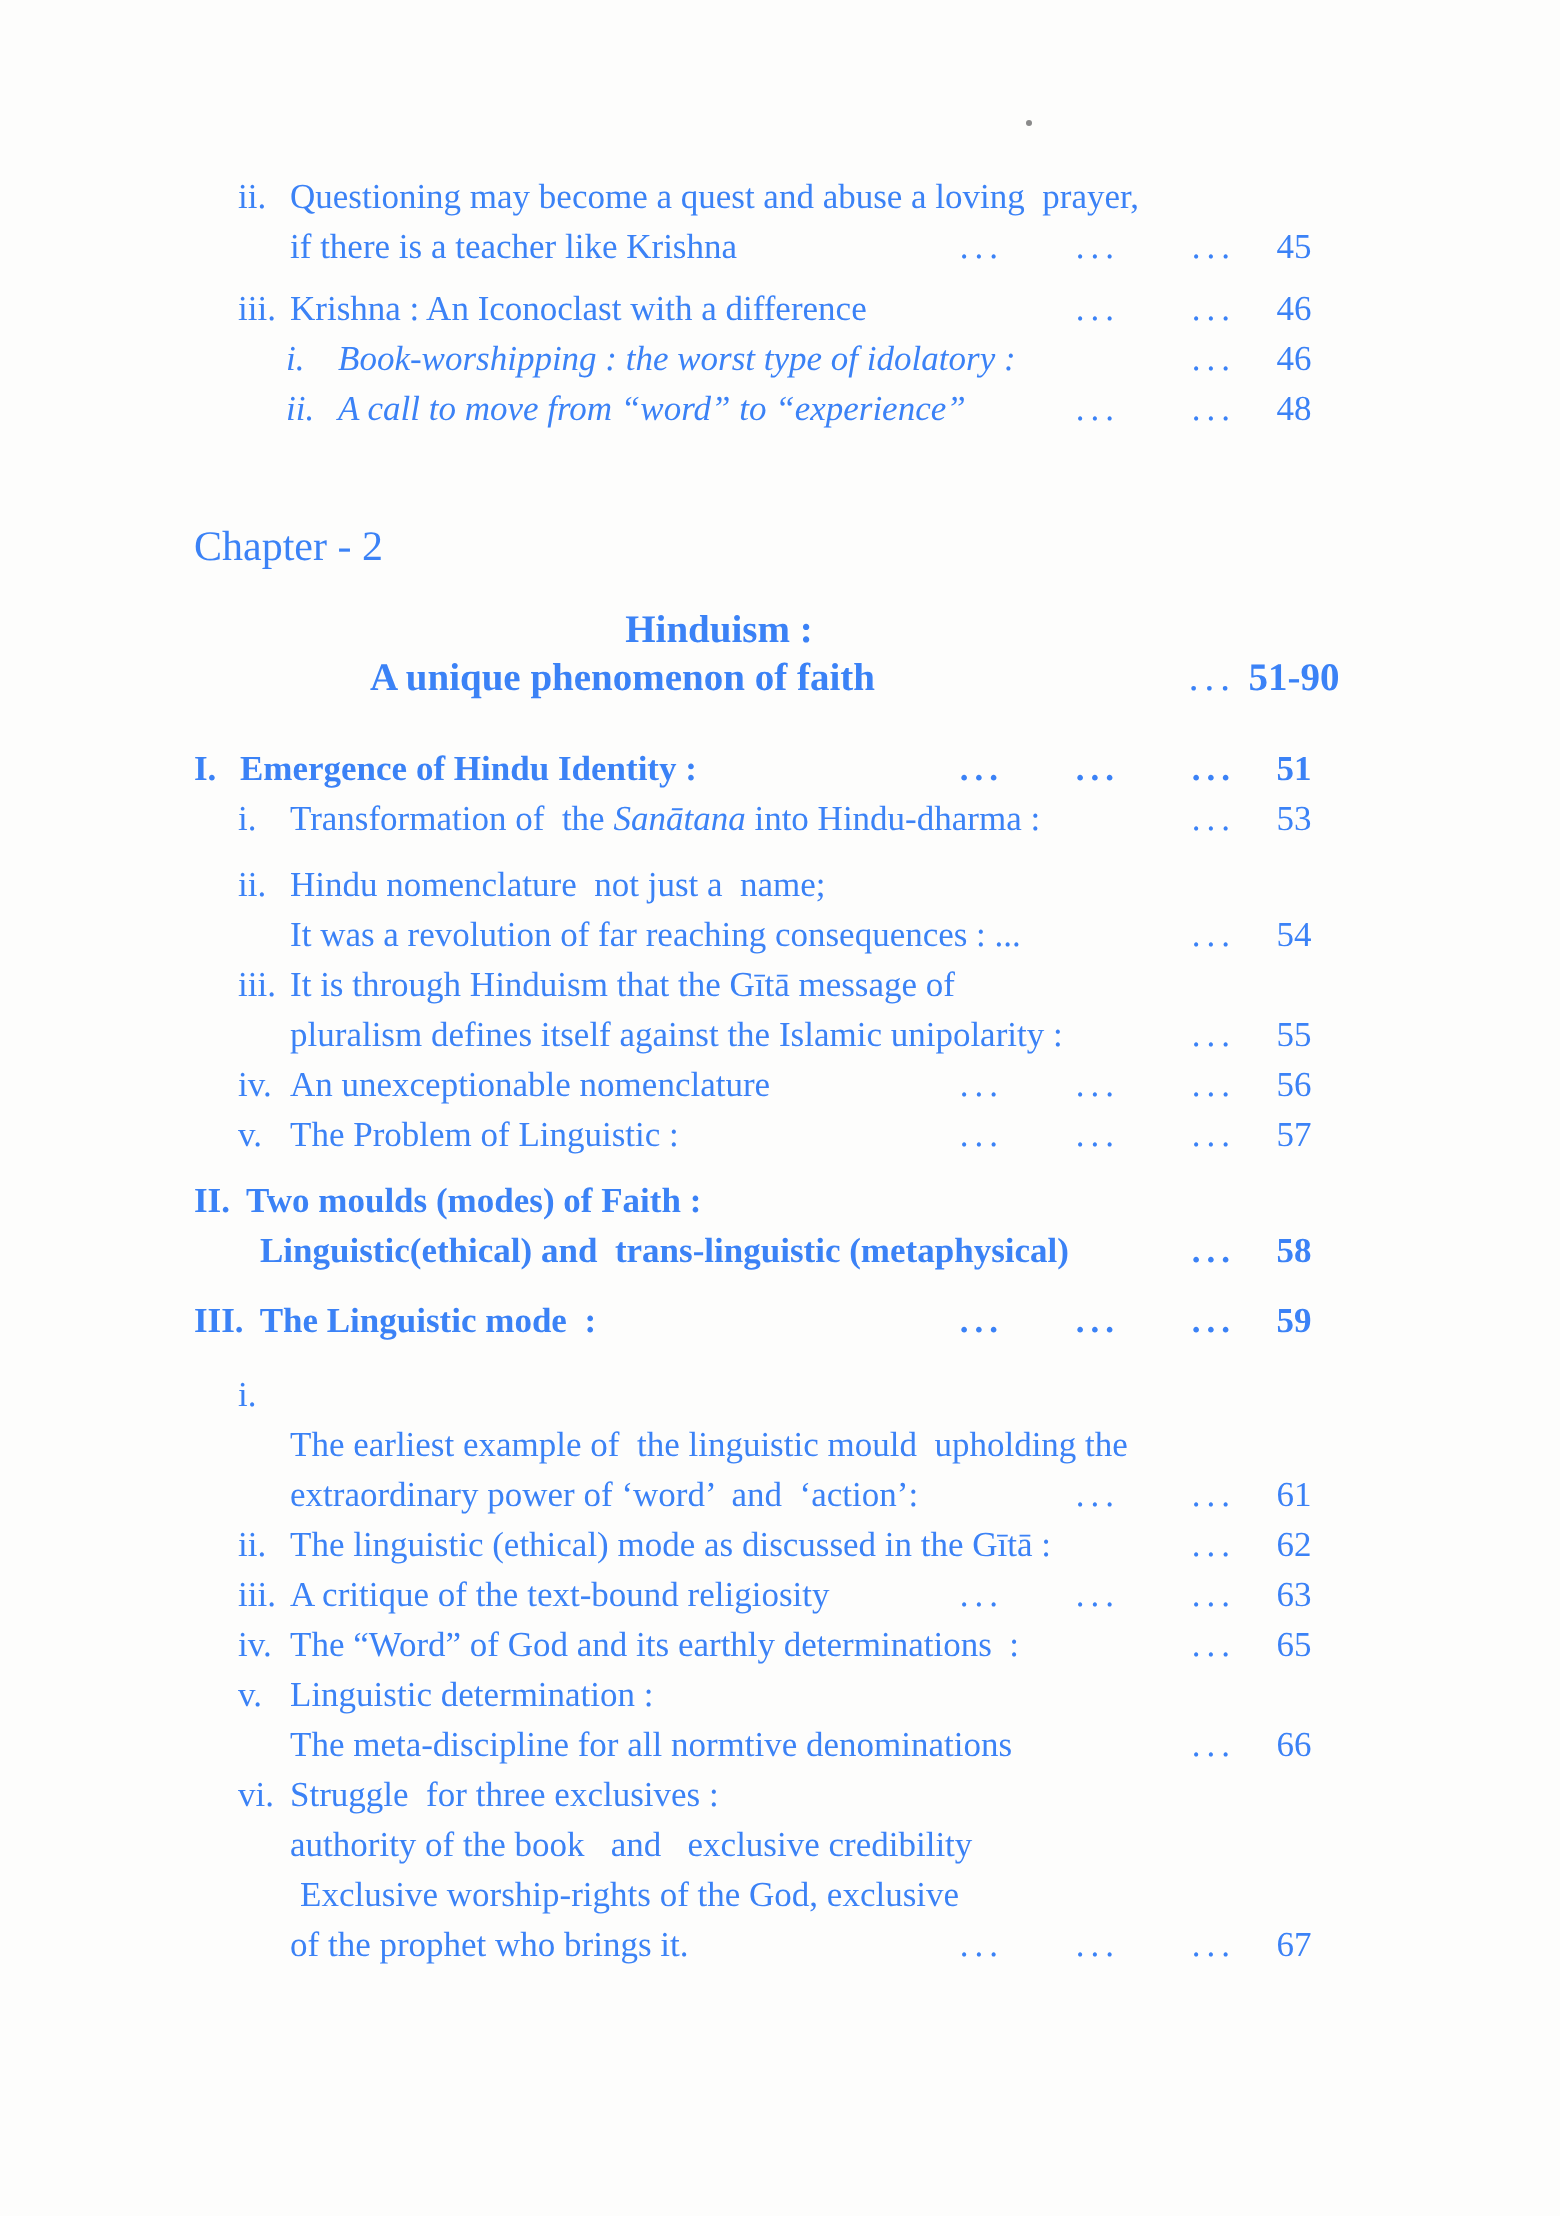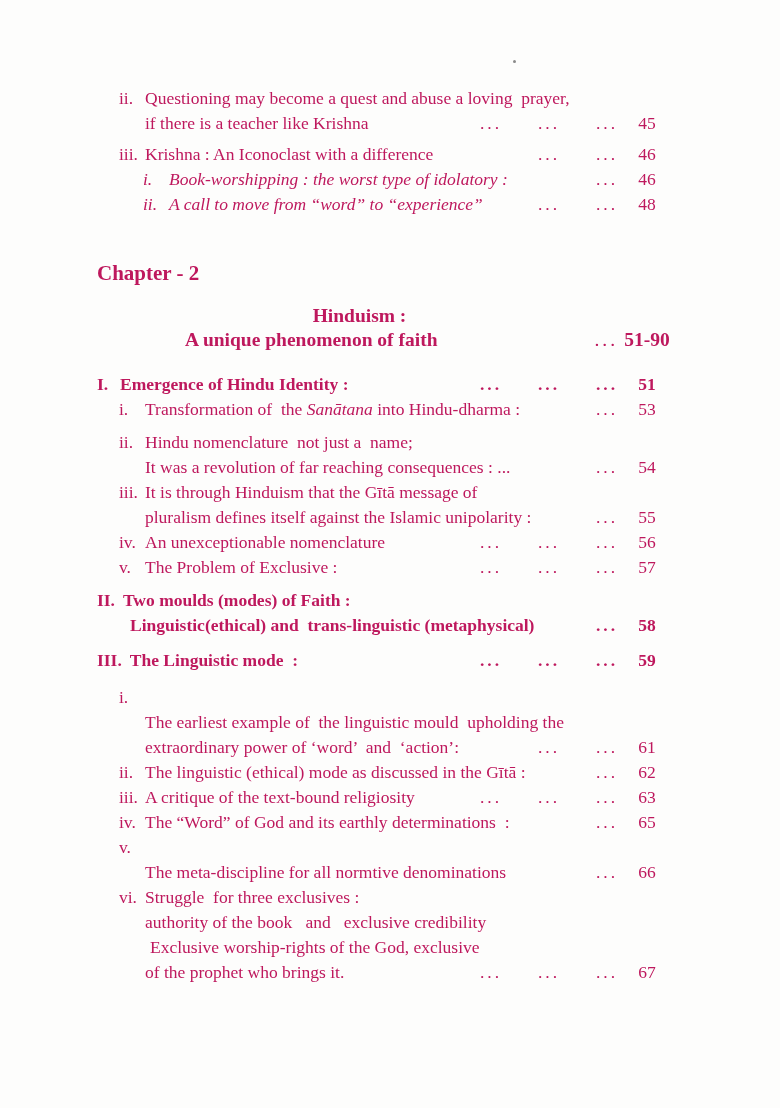--- a/index.html
+++ b/index.html
@@ -5,21 +5,21 @@
   html,body { margin:0; padding:0; }
   body {
     width:780px; height:1108px;
     background:#ffffff;
     font-family:"Liberation Serif","DejaVu Serif",serif;
   }
   .page {
     position:relative;
     width:780px; height:1108px;
     background:#fdfdfc;
-    color:#be185d;
+    color:#3b82f6;
     font-size:17.5px;
     overflow:hidden;
   }
   .speck {
     position:absolute; left:513px; top:60px;
     width:3px; height:3px; border-radius:50%;
     background:#8a8a8a;
   }
   .content {
     position:absolute; left:97px; top:86px; width:575px;
@@ -44,21 +44,21 @@
   }
   .row.b .leaders { font-weight:bold; }
   .dg { flex:0 1 58px; width:58px; text-align:right; letter-spacing:3px; overflow:visible; }
   .pg { flex:0 0 50px; text-align:center; font-style:normal; }
   .row.b .pg { font-weight:bold; }
   
   .b { font-weight:bold; }
   .it { font-style:italic; }
   em { font-style:italic; }
   
-  .chapter-title { font-size:21px; font-weight:bold; line-height:28px; margin-top:42px; }
+  .chapter-title { font-size:21px; font-weight:normal; line-height:28px; margin-top:42px; }
   .heading1 {
     font-size:19.5px; font-weight:bold; line-height:24px; text-align:center;
     width:525px; margin-top:17px;
   }
   .heading2 { font-size:19.5px; font-weight:bold; line-height:24px; }
   .heading2 .text { padding-left:88px; }
   
   .mt6 { margin-top:6px; }
   .mt8 { margin-top:8px; }
   .mt10 { margin-top:10px; }
@@ -178,21 +178,21 @@
       <span class="leaders">
         <span class="dg">...</span>
         <span class="dg">...</span>
         <span class="dg">...</span>
       </span>
       <span class="pg">56</span>
     </div>
 
     <div class="row lvl1">
       <span class="num">v.</span>
-      <span class="text">The Problem of Exclusive :</span>
+      <span class="text">The Problem of Linguistic :</span>
       <span class="leaders">
         <span class="dg">...</span>
         <span class="dg">...</span>
         <span class="dg">...</span>
       </span>
       <span class="pg">57</span>
     </div>
 
     <div class="row lvl0 b mt8">
       <span class="num">II.</span>
@@ -256,20 +256,21 @@
       <span class="num">iv.</span>
       <span class="text">The “Word” of God and its earthly determinations  :</span>
       <span class="leaders">
         <span class="dg">...</span>
       </span>
       <span class="pg">65</span>
     </div>
 
     <div class="row lvl1">
       <span class="num">v.</span>
+      <span class="text">Linguistic determination :</span>
     </div>
     <div class="row cont">
       <span class="text">The meta-discipline for all normtive denominations</span>
       <span class="leaders">
         <span class="dg">...</span>
       </span>
       <span class="pg">66</span>
     </div>
 
     <div class="row lvl1">

